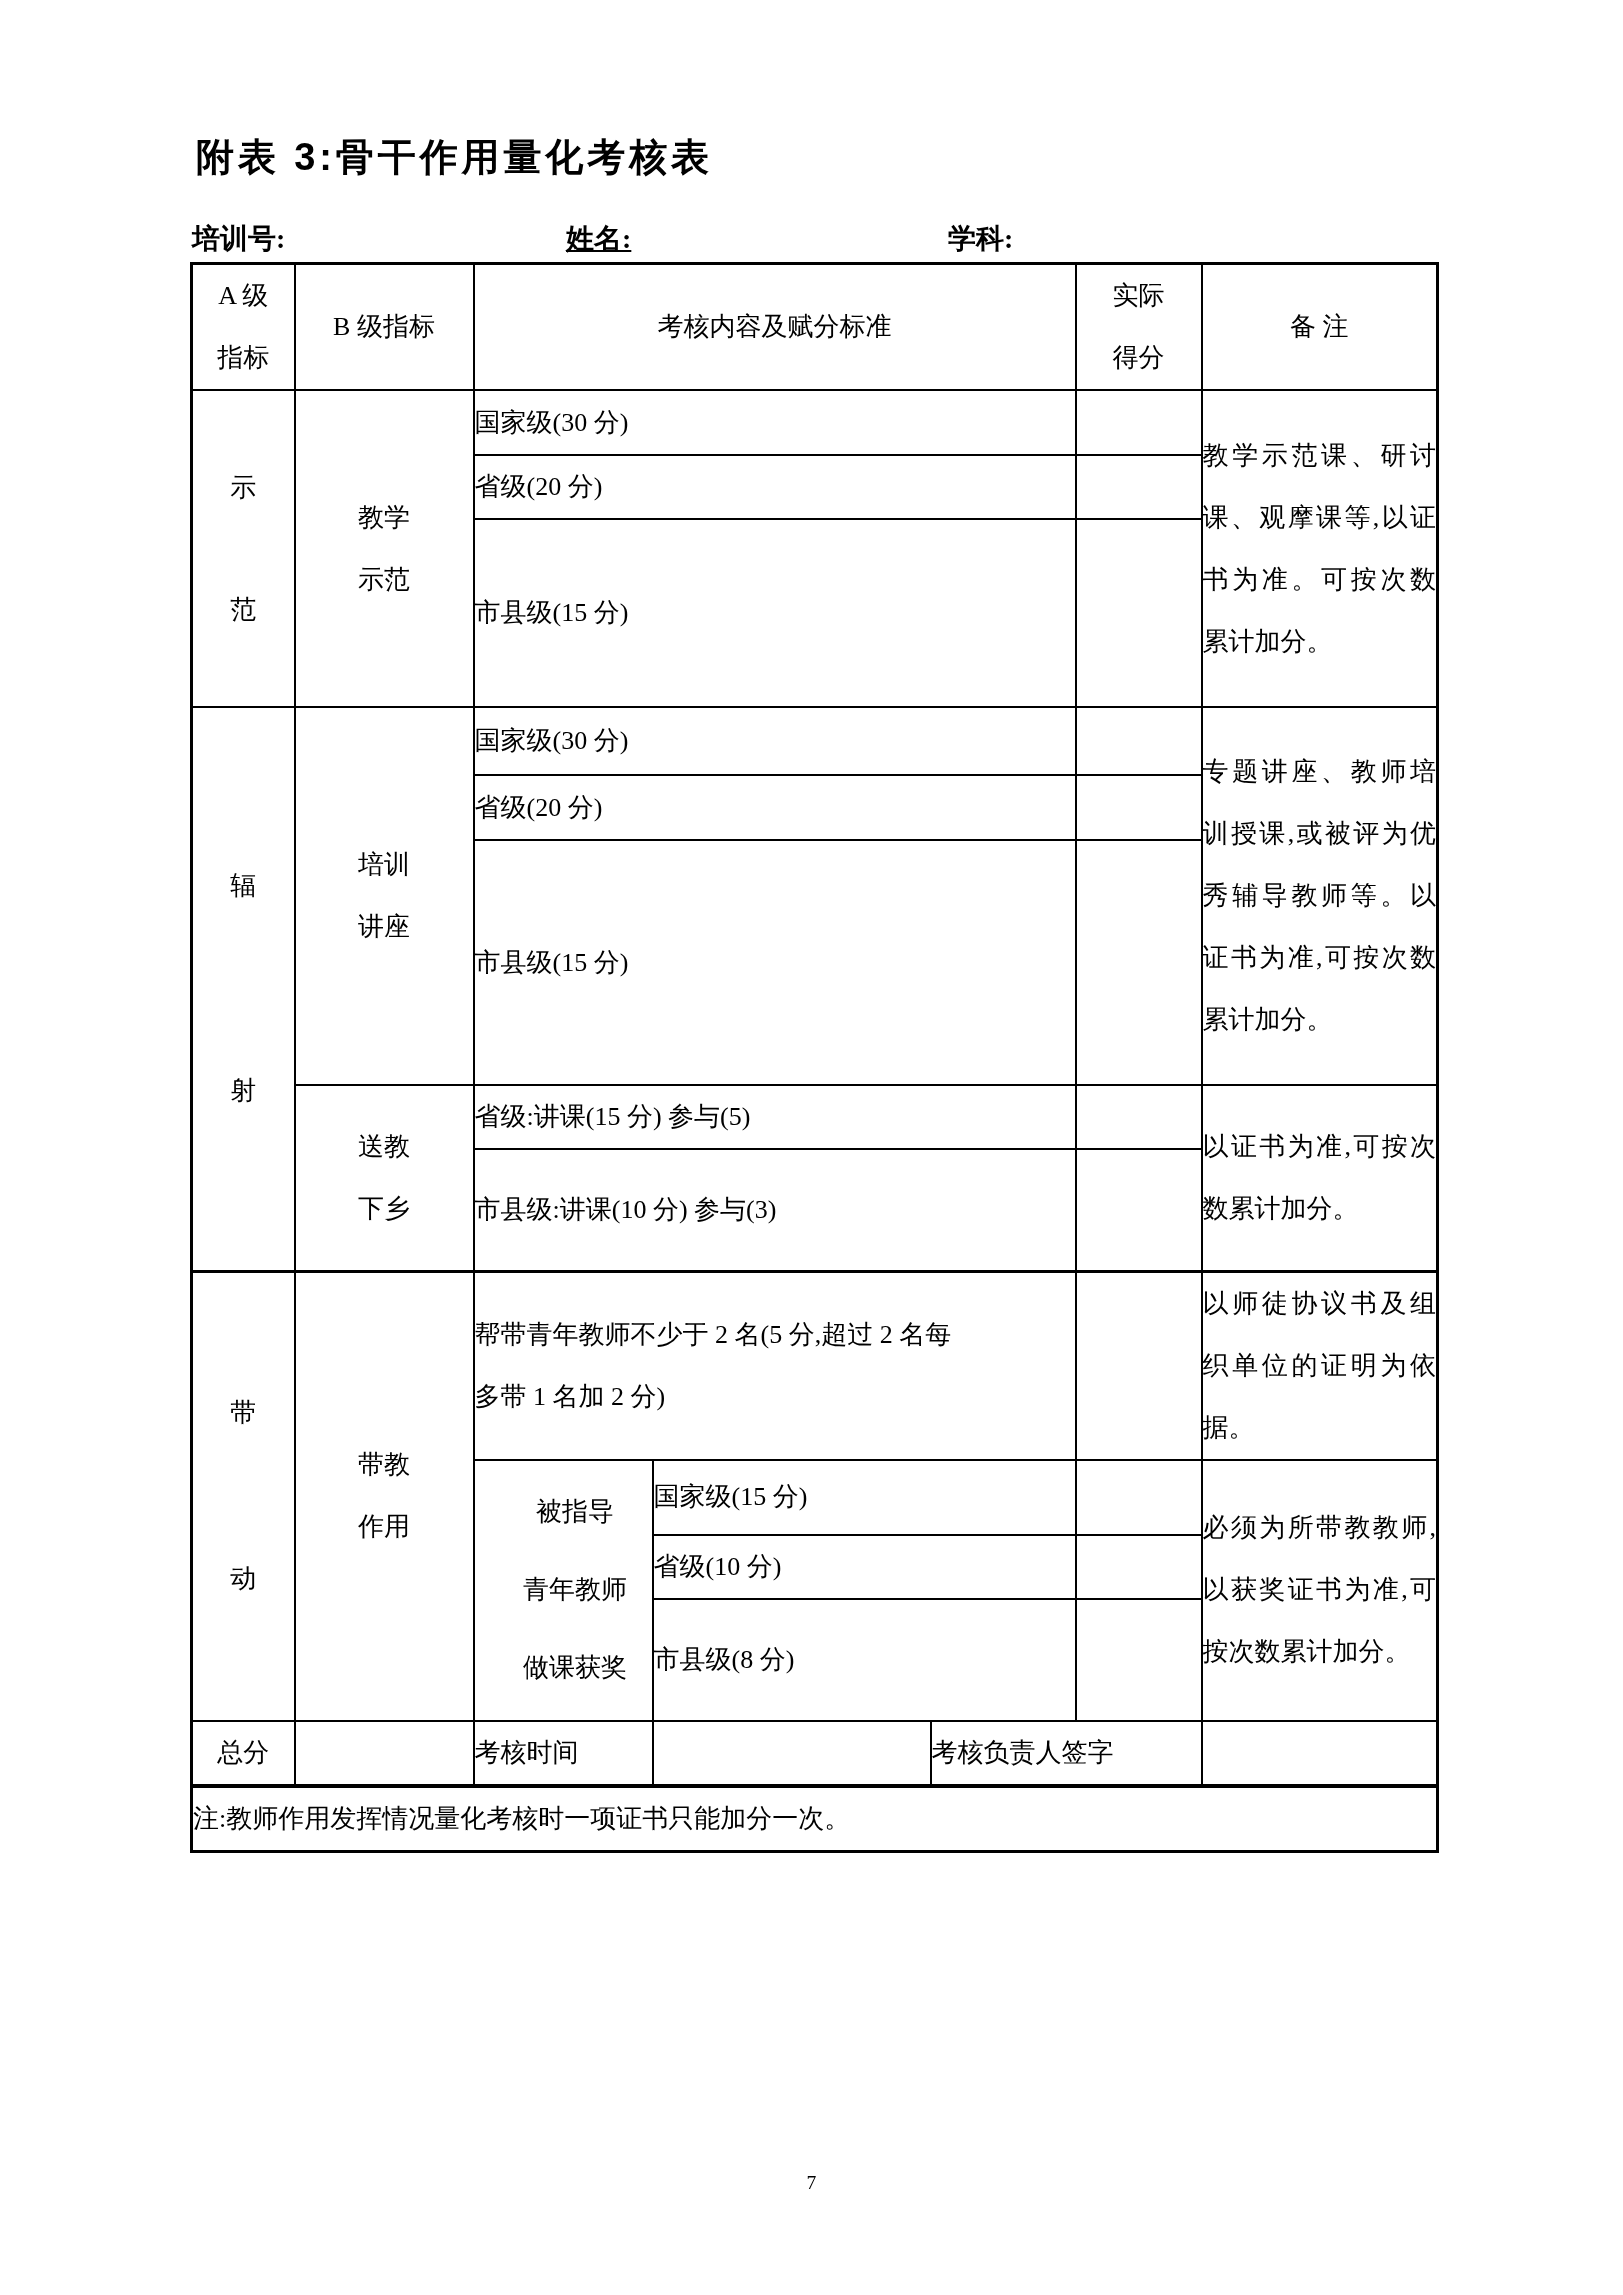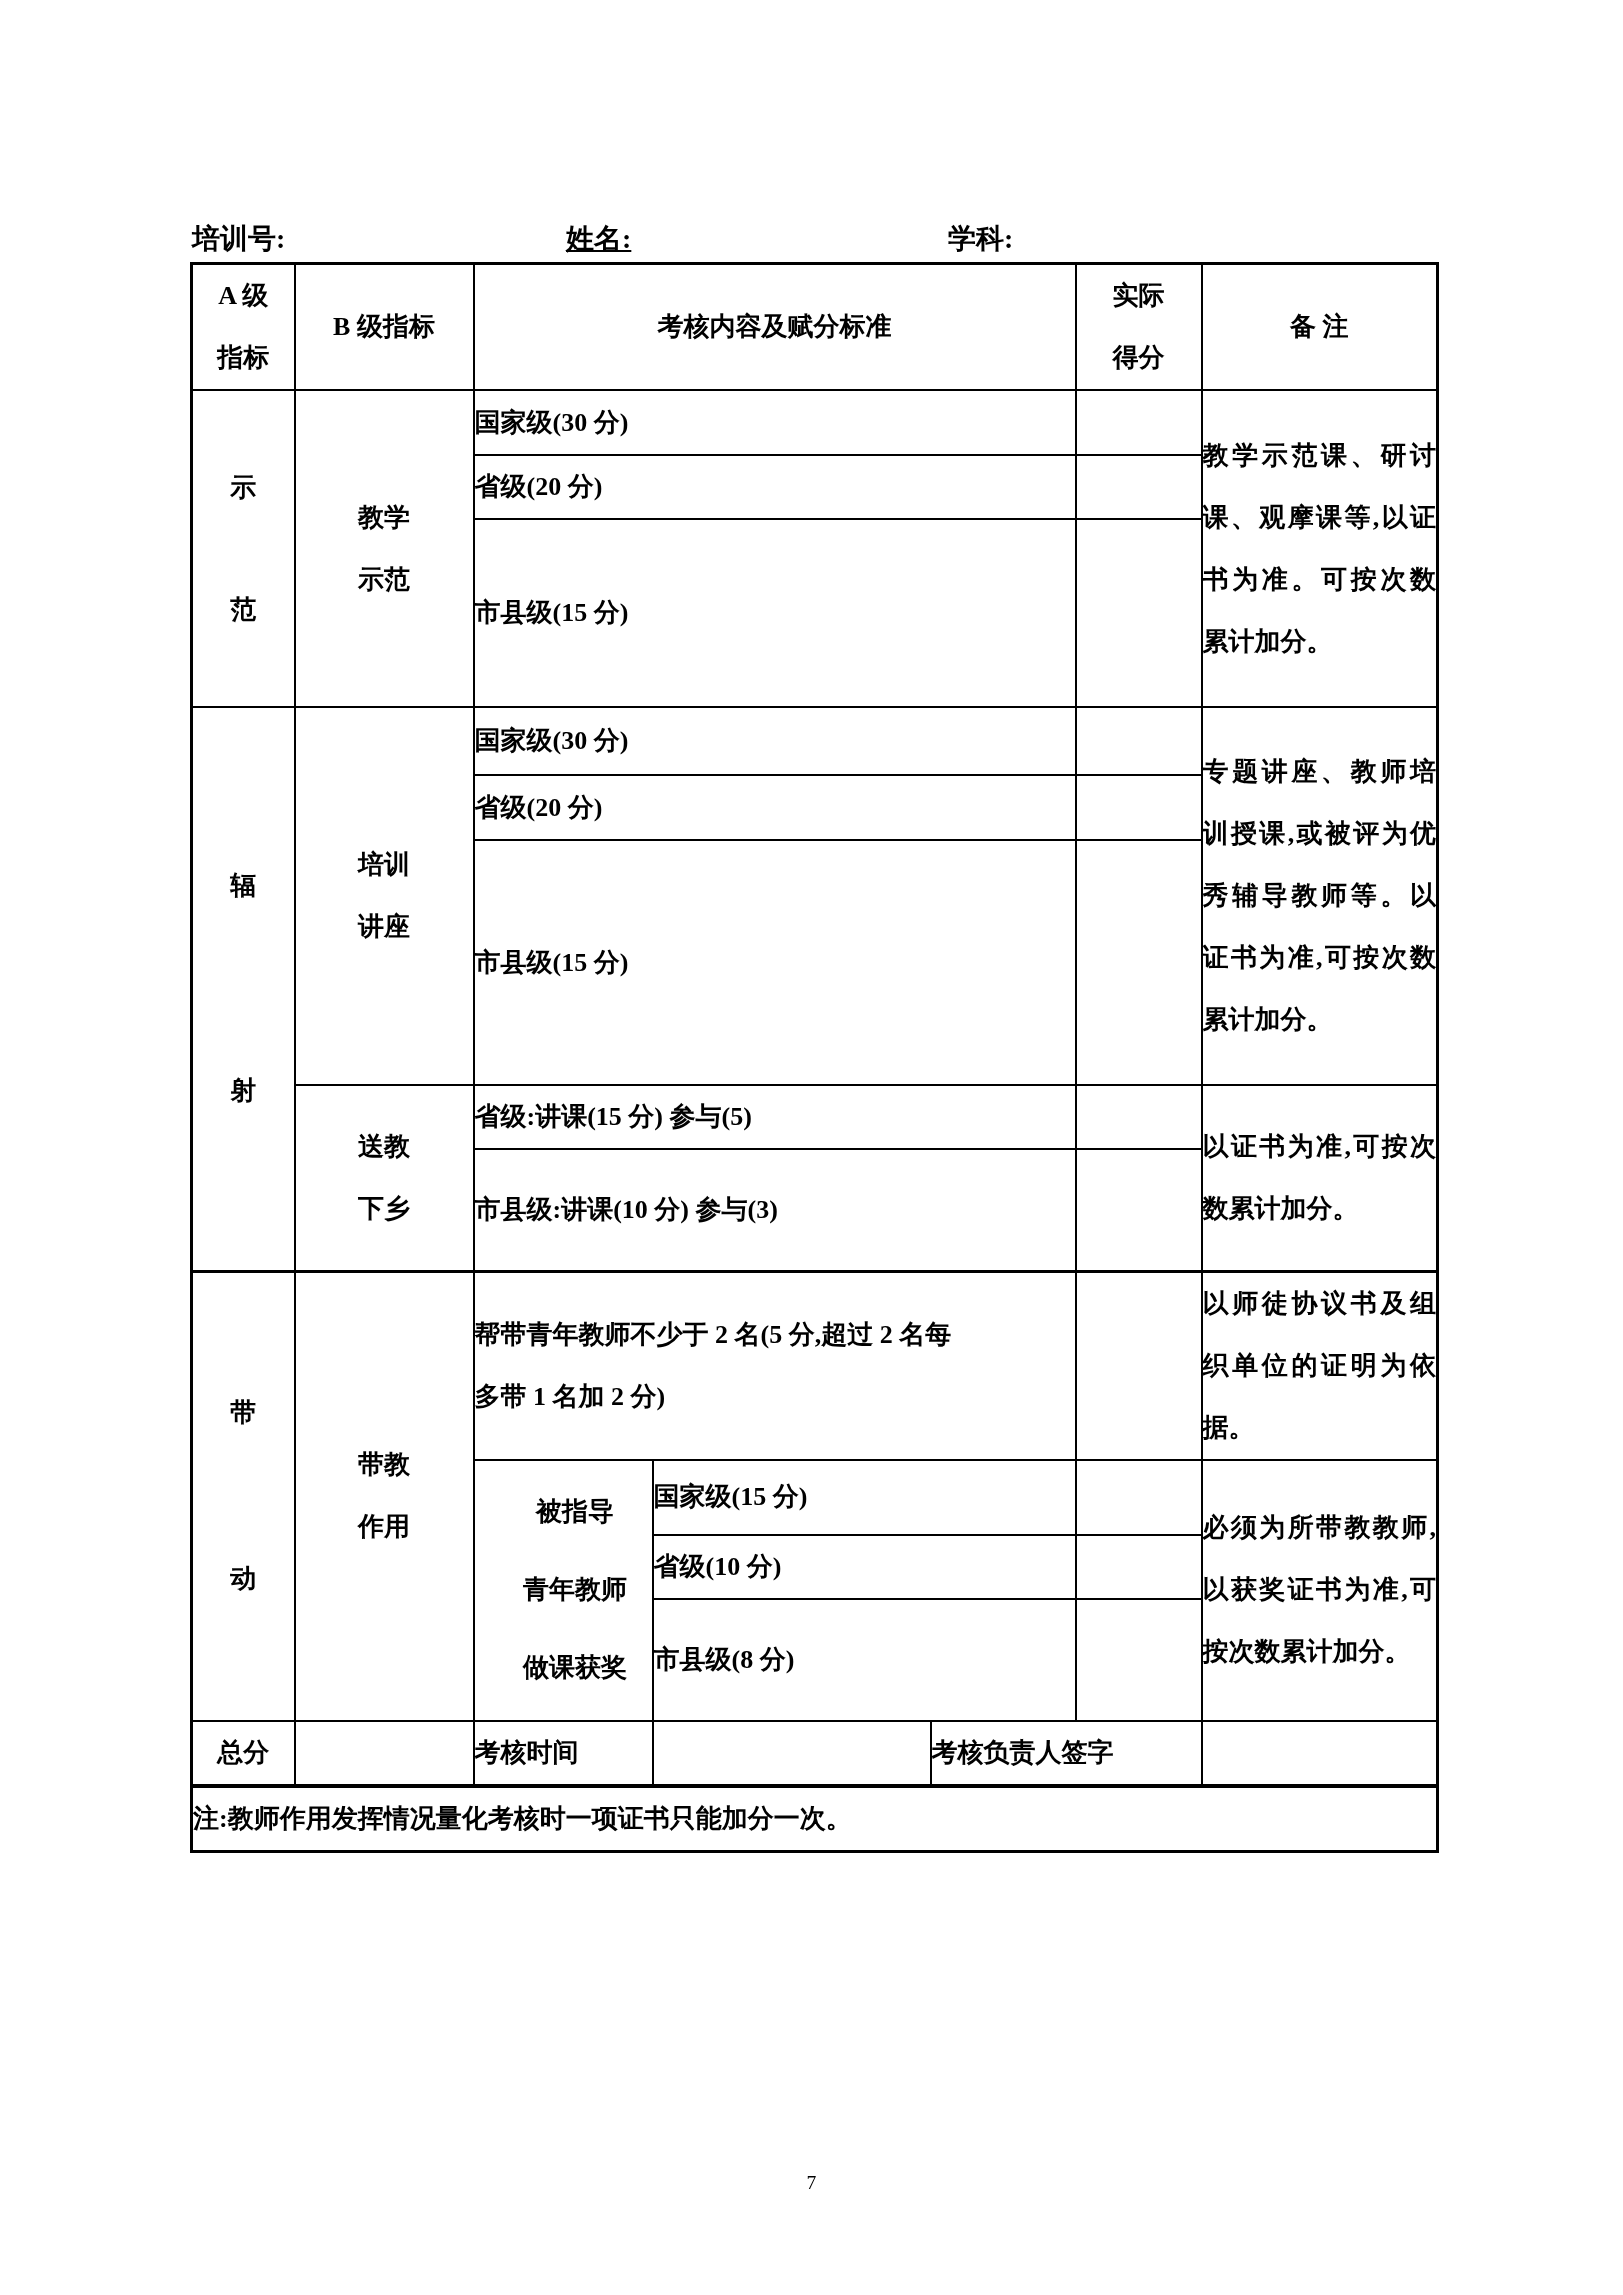--- a/index.html
+++ b/index.html
@@ -23,21 +23,20 @@
   }
   .fl-training { left:192px; }
   .fl-name     { left:566px;text-decoration:underline; }
   .fl-subject  { left:948px; }
 
   table.assess {
     position:absolute; left:190px; top:262px;
     width:1246px;
     border-collapse:collapse; table-layout:fixed;
     border:3.3px solid #000;
-    font-weight:bold;
   }
   table.assess td {
     border:2px solid #000;
     font-size:26px; line-height:62px;
     vertical-align:middle;
     padding:0; overflow:hidden;
     word-break:break-all;
   }
   tr.hr1  { height:124px; }
   tr.hr2  { height:65px; }
@@ -88,20 +87,21 @@
   .page-number {
     position:absolute; top:2172px; left:0; width:1623px;
     text-align:center; font-size:19.6px;
   }
 </style>
 </head>
 <body>
 
 <div class="page">
 
+  <div class="doc-title">附表 3:骨干作用量化考核表</div>
 
   <div class="form-label fl-training">培训号:</div>
   <div class="form-label fl-name">姓名:</div>
   <div class="form-label fl-subject">学科:</div>
 
   <table class="assess">
     <colgroup>
       <col style="width:103px">
       <col style="width:179px">
       <col style="width:179px">

